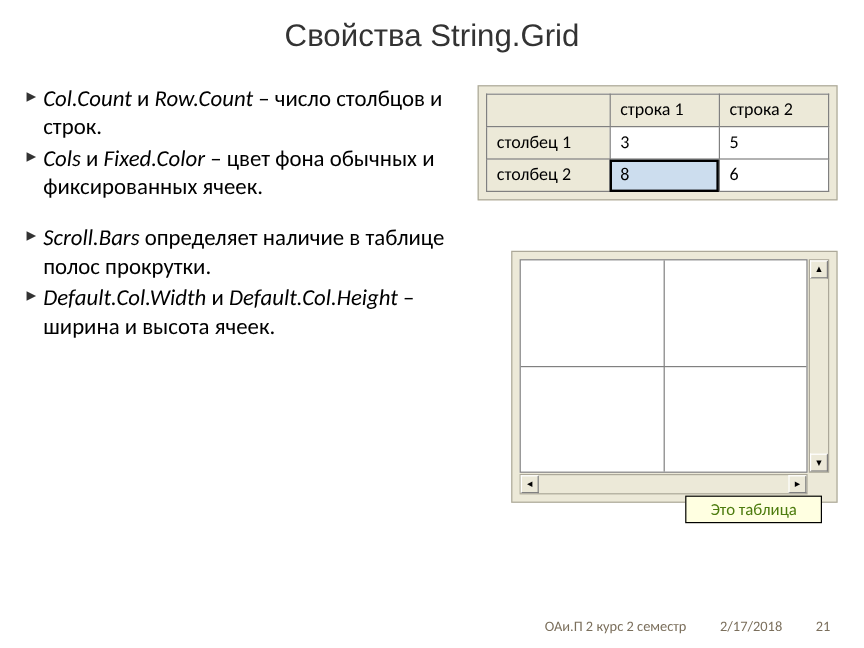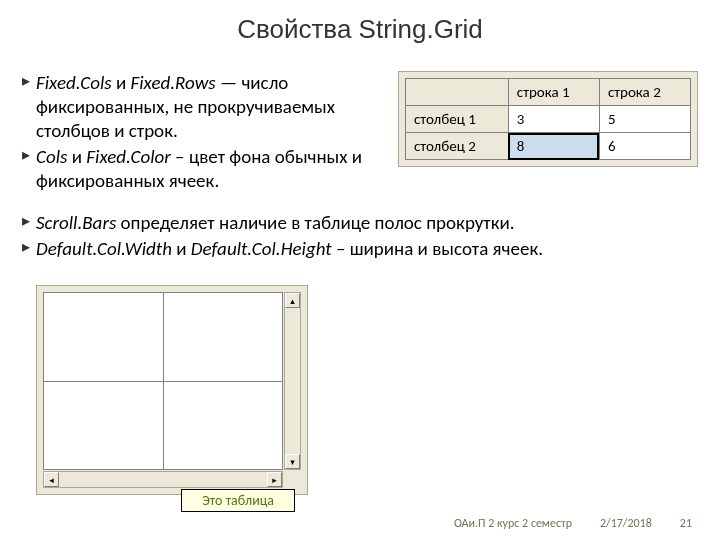--- a/index.html
+++ b/index.html
@@ -72,21 +72,21 @@
 </head>
 <body>
 
 <div class="slide">
   <h1 class="title">Свойства String.Grid</h1>
 
   <div class="content">
     <div class="leftcol">
       <ul class="b">
         <li>
-          <span class="it">Fixed.Cols</span><span> и </span><span class="it">Fixed.Rows</span><span> — число фиксированных, не прокручиваемых столбцов и строк.</span>
+          <span class="it">Col.Count</span><span> и </span><span class="it">Row.Count</span><span> – число столбцов и строк.</span>
         </li>
         <li>
           <span class="it">Cols</span><span> и </span><span class="it">Fixed.Color</span><span> – цвет фона обычных и фиксированных ячеек.</span>
         </li>
       </ul>
     </div>
 
     <div class="rightcol">
       <div class="gridwrap">
         <table class="sg">
@@ -105,21 +105,21 @@
             <th>столбец 2</th>
             <td class="curcell">8</td>
             <td>6</td>
           </tr>
         </tbody>
           </table>
       </div>
     </div>
   </div>
 
-  <div class="wide" style="display:flex; flex-direction:column;">
+  <div class="wide" style="display:flex; ">
     <div style="flex:1;">
       <ul class="b2">
         <li>
           <span class="it">Scroll.Bars</span><span> определяет наличие в таблице полос прокрутки.</span>
         </li>
         <li>
           <span class="it">Default.Col.Width</span><span> и </span><span class="it">Default.Col.Height</span><span> – ширина и высота ячеек.</span>
         </li>
       </ul>
     </div>

